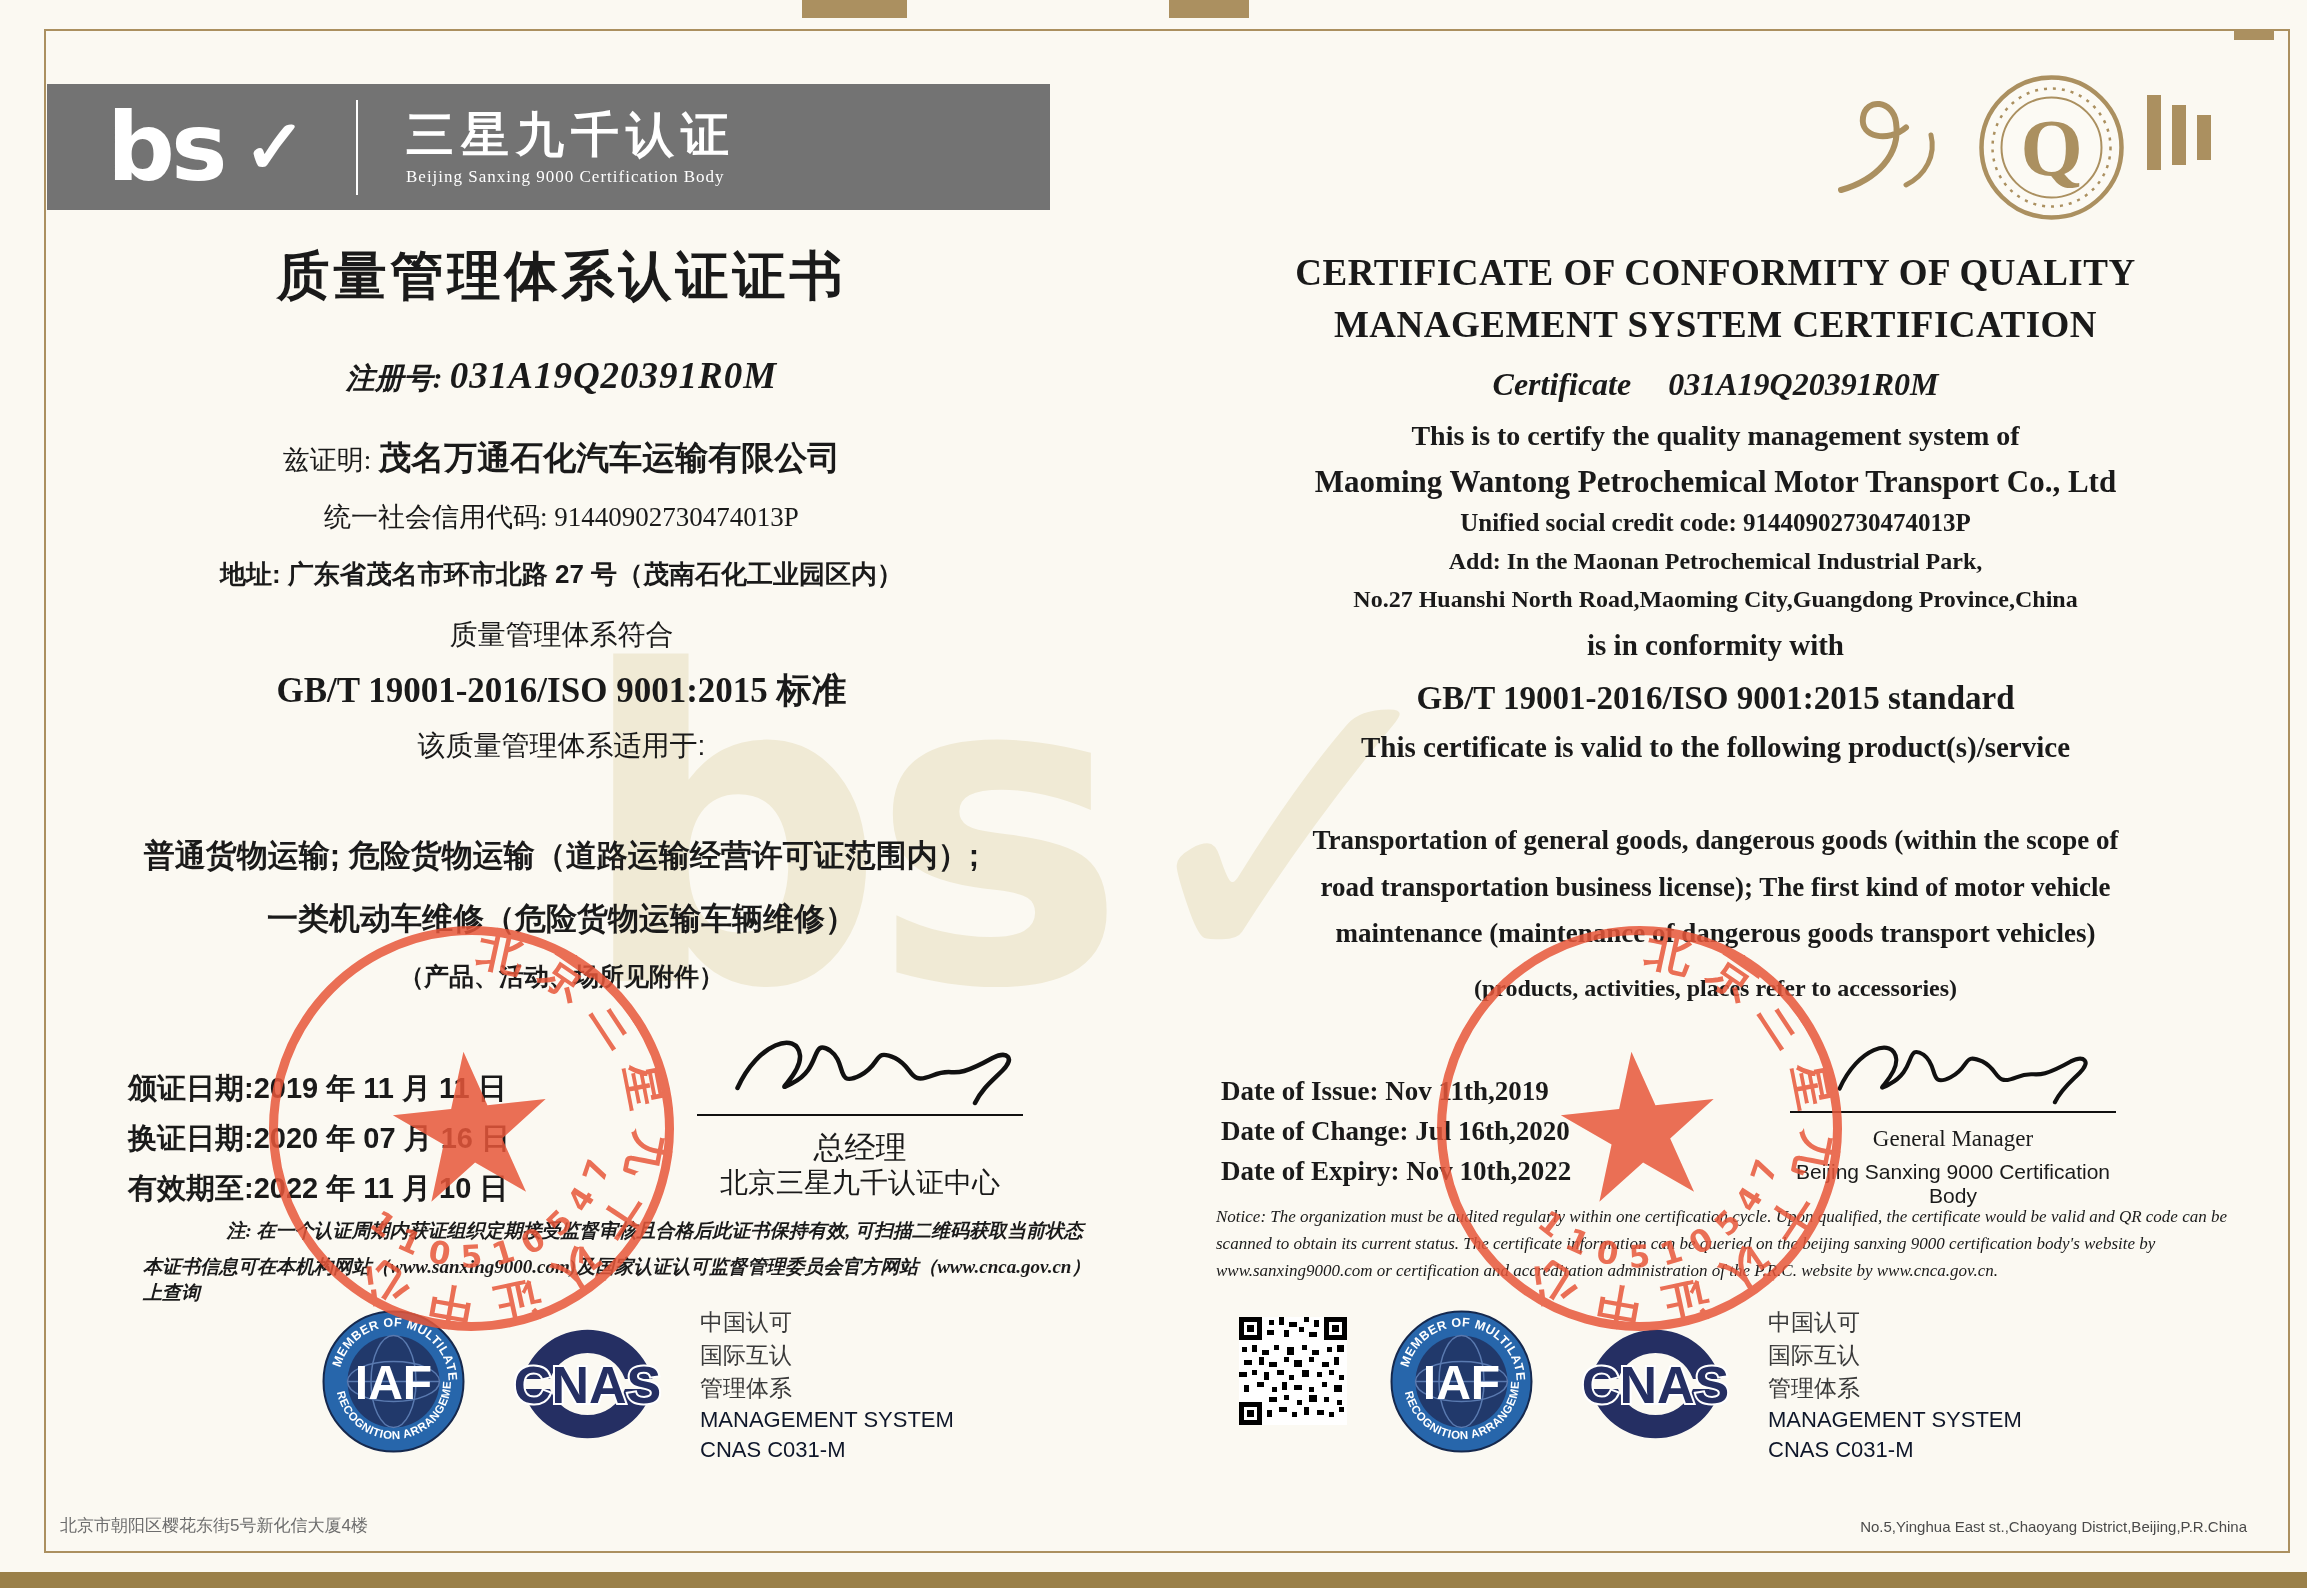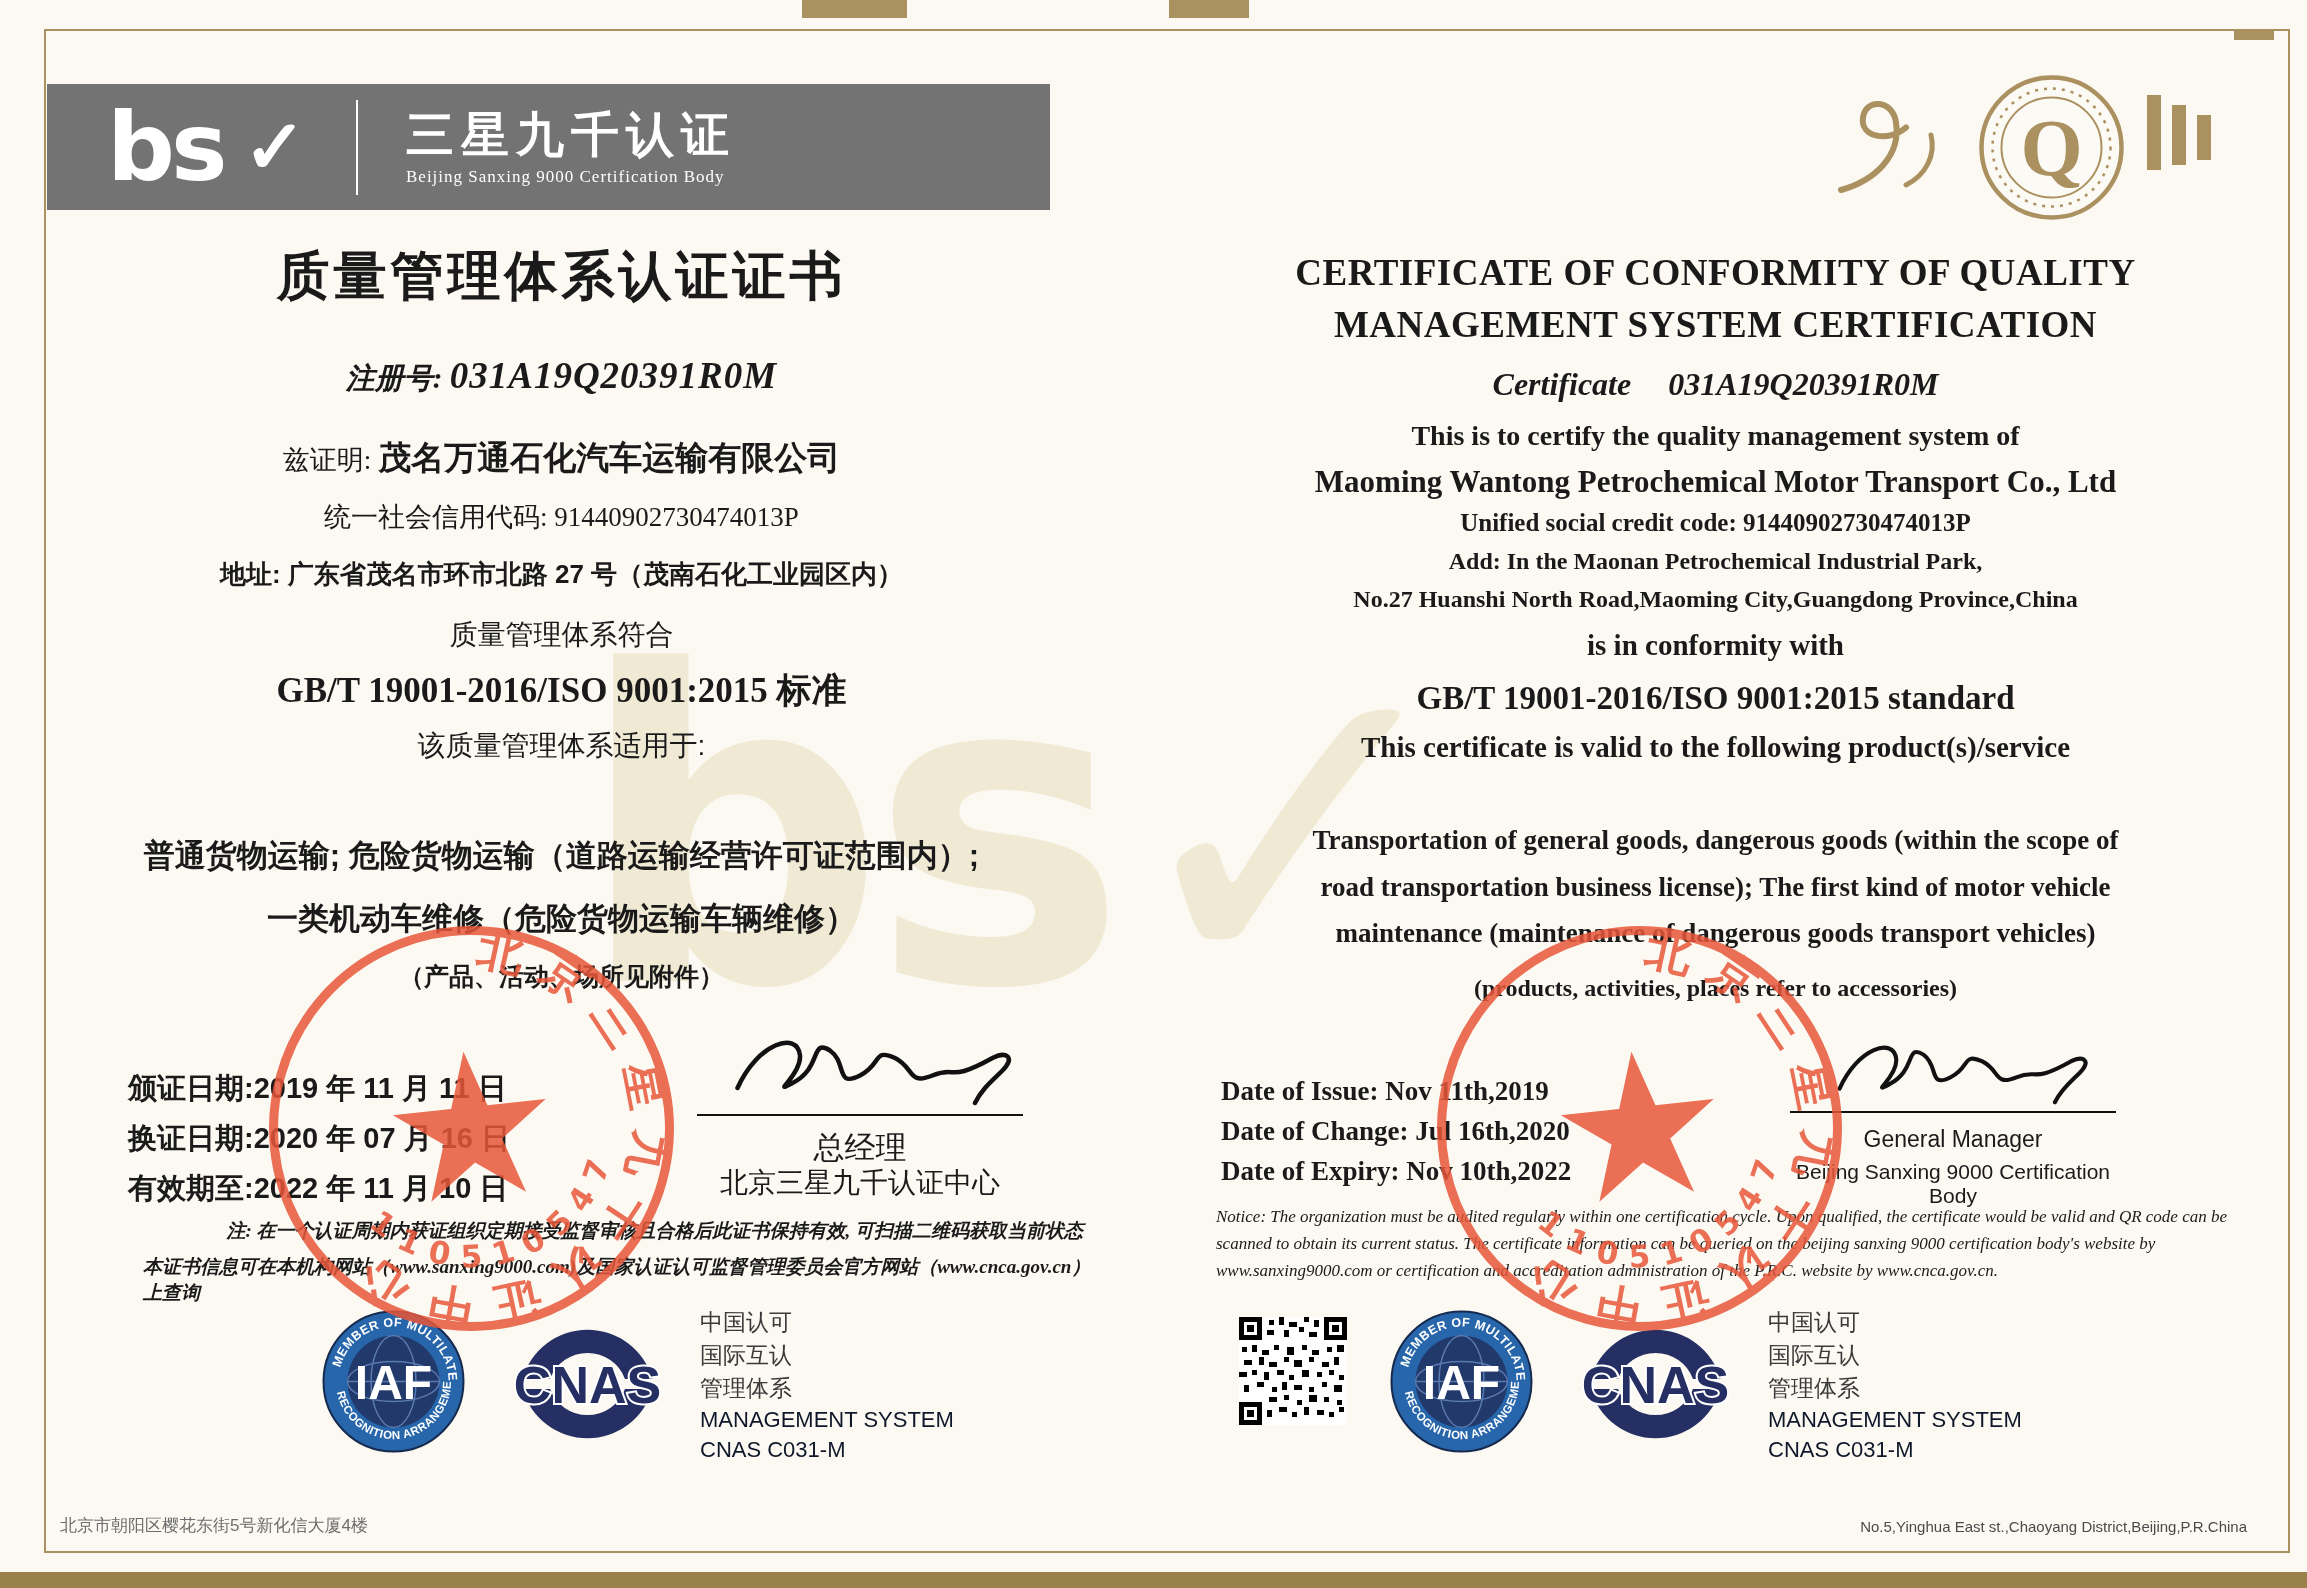--- a/index.html
+++ b/index.html
@@ -166,21 +166,21 @@
     <div class="abs t-en-date" style="left:1221px;top:1071px;">
       <div>Date of Issue: Nov 11th,2019</div>
       <div>Date of Change: Jul 16th,2020</div>
       <div>Date of Expiry: Nov 10th,2022</div>
     </div>
 
     <svg class="sig-svg" style="left:1826px;top:1033px;" width="281" height="75" viewBox="0 0 620 160">
       <path d="M30,120 C70,30 150,5 155,55 C158,95 95,135 140,110 C200,80 175,20 215,45 C250,70 225,120 275,95 C320,72 300,40 345,60 C385,80 370,115 420,95 C470,75 450,110 540,60 C570,45 585,60 560,85 C540,105 520,120 505,150" stroke="#111" stroke-width="9" fill="none" stroke-linecap="round"></path>
     </svg>
     <div class="sig-line" style="left:1790px;top:1111px;width:326px;"></div>
-    <div class="abs center t-gm" style="left:1790px;top:1126px;width:326px;">General Manager</div>
+    <div class="abs center t-gm" style="left:1790px;top:1126px;width:326px;font-family:Liberation Serif, serif;">General Manager</div>
     <div class="abs center t-gm-org" style="left:1770px;top:1160px;width:366px;">Beijing Sanxing 9000 Certification Body</div>
 
     <div class="abs t-en-notice" style="left:1216px;top:1203px;width:1023px;">Notice: The organization must be audited regularly within one certification cycle. Upon qualified, the certificate would be valid and QR code can be scanned to obtain its current status. The certificate information can be queried on the beijing sanxing 9000 certification body's website by www.sanxing9000.com or certification and accreditation administration of the P.R.C. website by www.cnca.gov.cn.</div>
 
     <svg class="abs" style="left:321px;top:1309px;" width="145" height="145" viewBox="0 0 290 290">
       <circle cx="145" cy="145" r="140" fill="#2766ab" stroke="#16294e" stroke-width="4"></circle>
       <circle cx="145" cy="145" r="92" fill="#21396b"></circle>
       <ellipse cx="145" cy="145" rx="92" ry="40" fill="none" stroke="#5a7ab0" stroke-width="3"></ellipse>
       <ellipse cx="145" cy="145" rx="45" ry="92" fill="none" stroke="#5a7ab0" stroke-width="3"></ellipse>
       <line x1="53" y1="145" x2="237" y2="145" stroke="#5a7ab0" stroke-width="3"></line>

